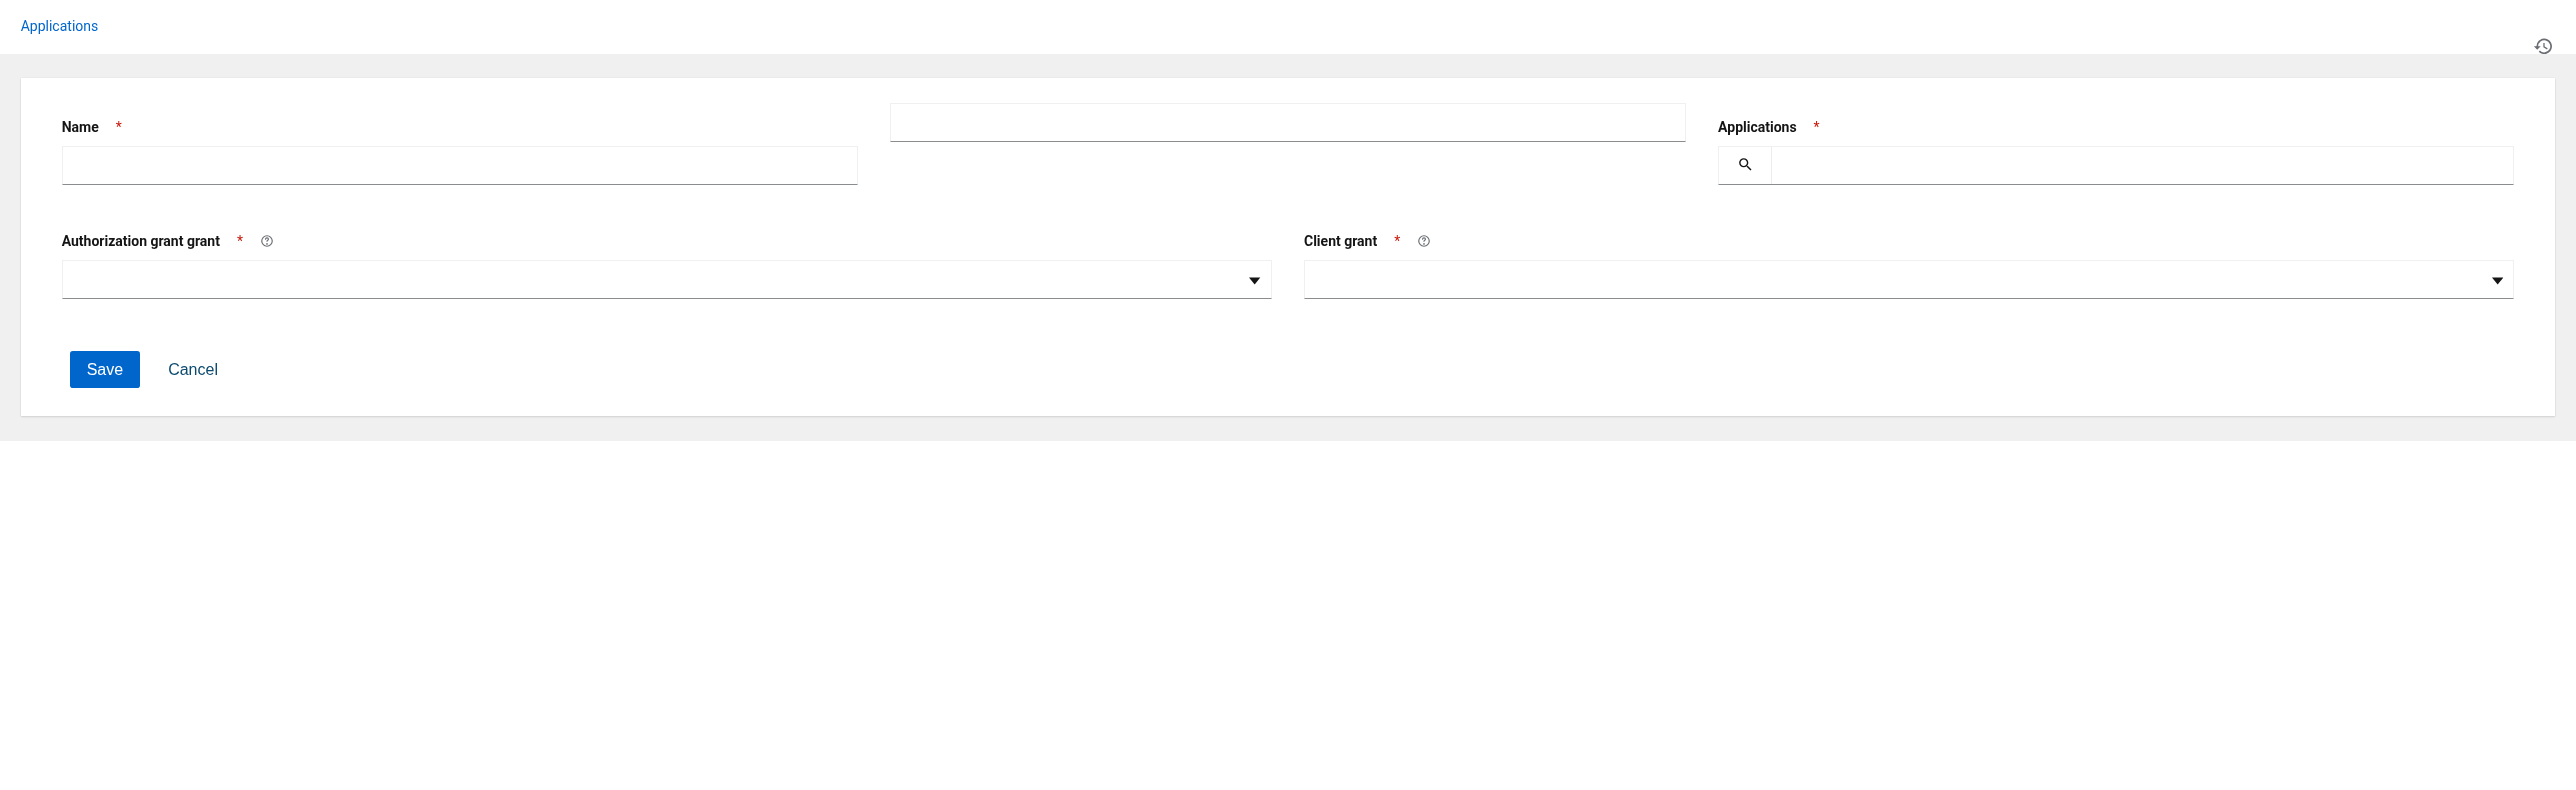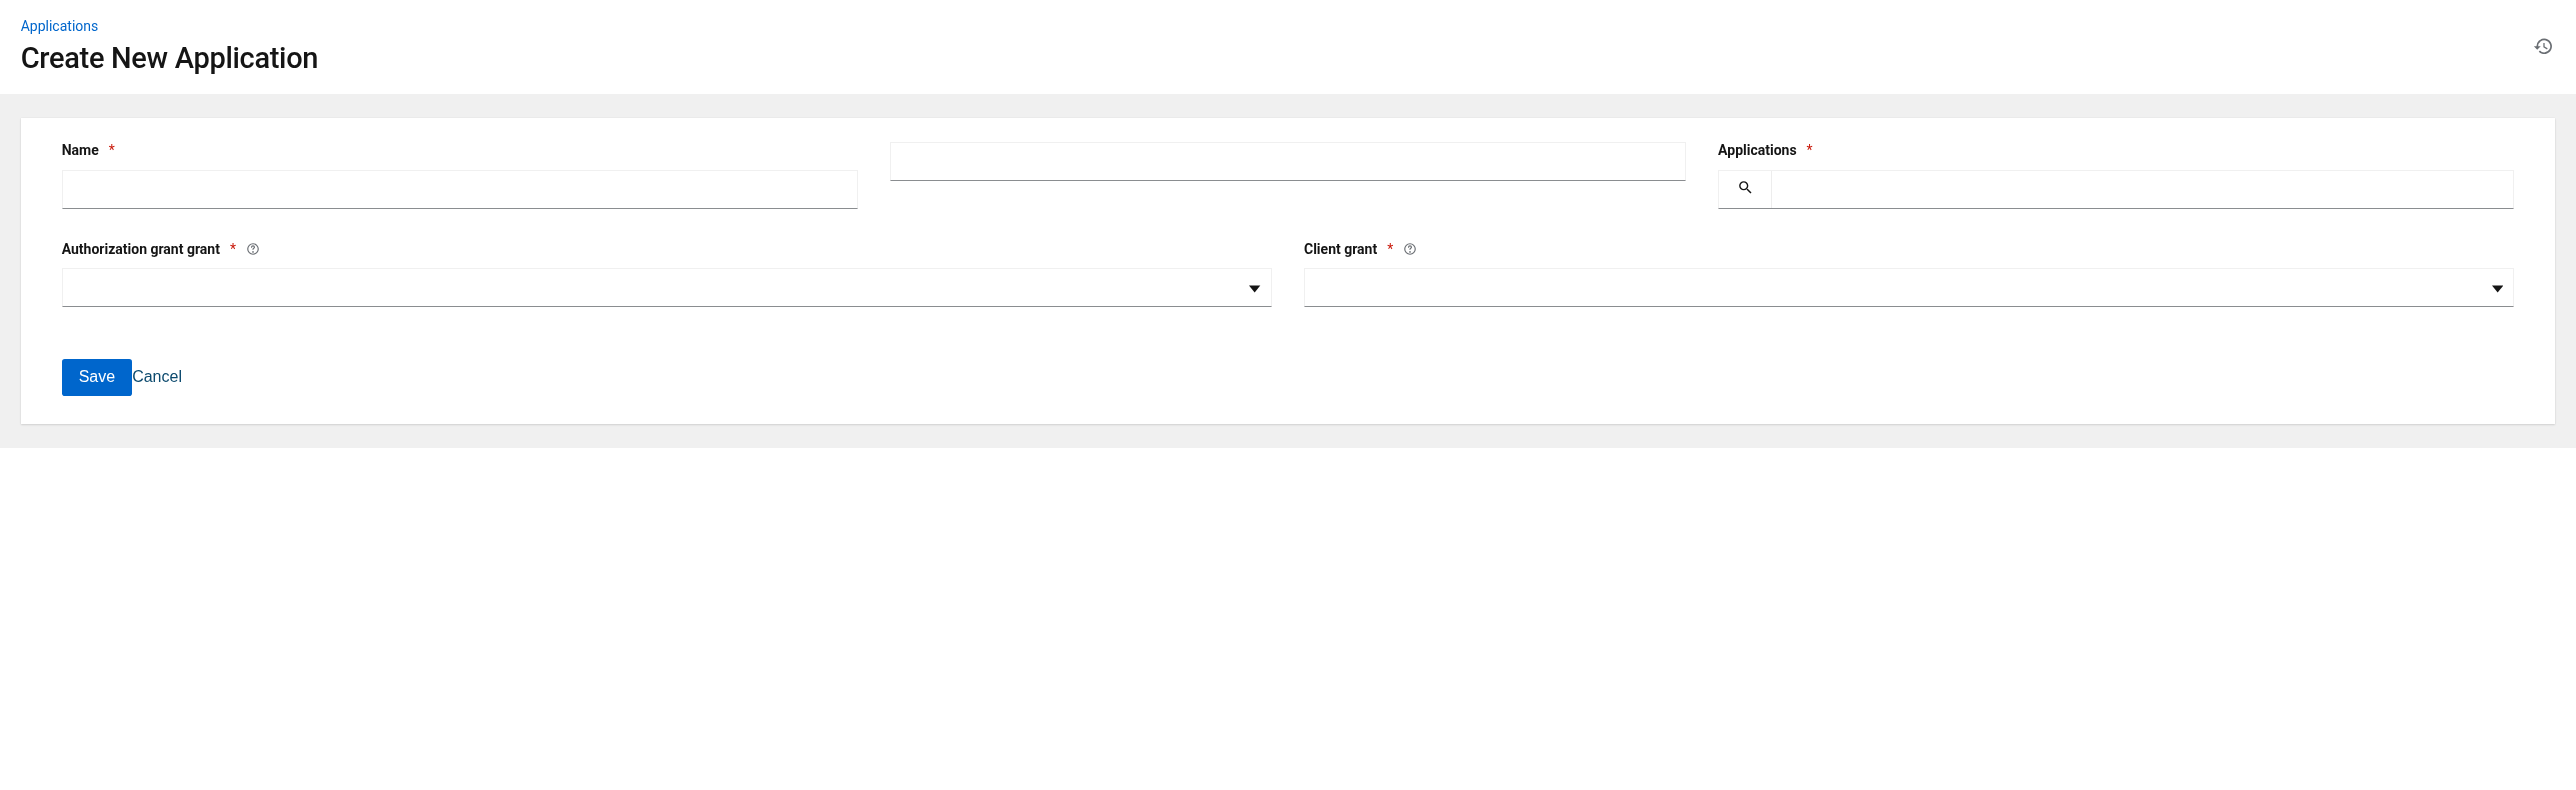--- a/index.html
+++ b/index.html
@@ -55,25 +55,26 @@
       gap: 32px;
       margin-bottom: 32px;
     }
     .form-group {
       flex: 1;
       min-width: 0;
     }
     .field-label {
       display: flex;
       align-items: center;
-      gap: 10px;
+      gap: 17px;
       font-size: 14px;
       font-weight: 700;
       color: #151515;
       margin-bottom: 11.3px;
+      margin-top: 16px;
     }
     .required-asterisk {
       color: #c9190b;
       font-weight: 400;
       font-size: 14px;
     }
     .help-icon {
       display: inline-flex;
       align-items: center;
       color: #6a6e73;
@@ -147,22 +148,24 @@
     .search-text {
       flex: 1;
       border: none;
       padding: 0 9.4px;
       font-size: 15px;
       outline: none;
       background: transparent;
     }
     .button-row {
       display: flex;
+      gap: 28px;
       align-items: center;
       margin-top: 49px;
+      margin-left: 8px;
     }
     .btn-primary {
       background: #0066cc;
       color: #ffffff;
       border: none;
       padding: 9.4px 17px;
       font-size: 16px;
       border-radius: 2.8px;
       cursor: pointer;
     }
@@ -172,21 +175,20 @@
       border: none;
       font-size: 16px;
       cursor: pointer;
     }
   </style>
 </head>
 <body>
 
 <div class="page-header">
   <a class="breadcrumb-link">Applications</a>
-  <h1 class="page-title">Create New Application</h1>
   <div class="history-icon-wrap">
     <svg viewBox="0 0 24 24" fill="currentColor">
         <path d="M13 3a9 9 0 0 0-9 9H1l3.9 3.9L9 12H6a7 7 0 1 1 2.05 4.95l-1.41 1.41A9 9 0 1 0 13 3zm-1 5v5l4.25 2.52.75-1.23-3.5-2.08V8z"></path>
       </svg>
   </div>
 </div>
 
 <div class="content-area">
   <div class="form-card">
 

